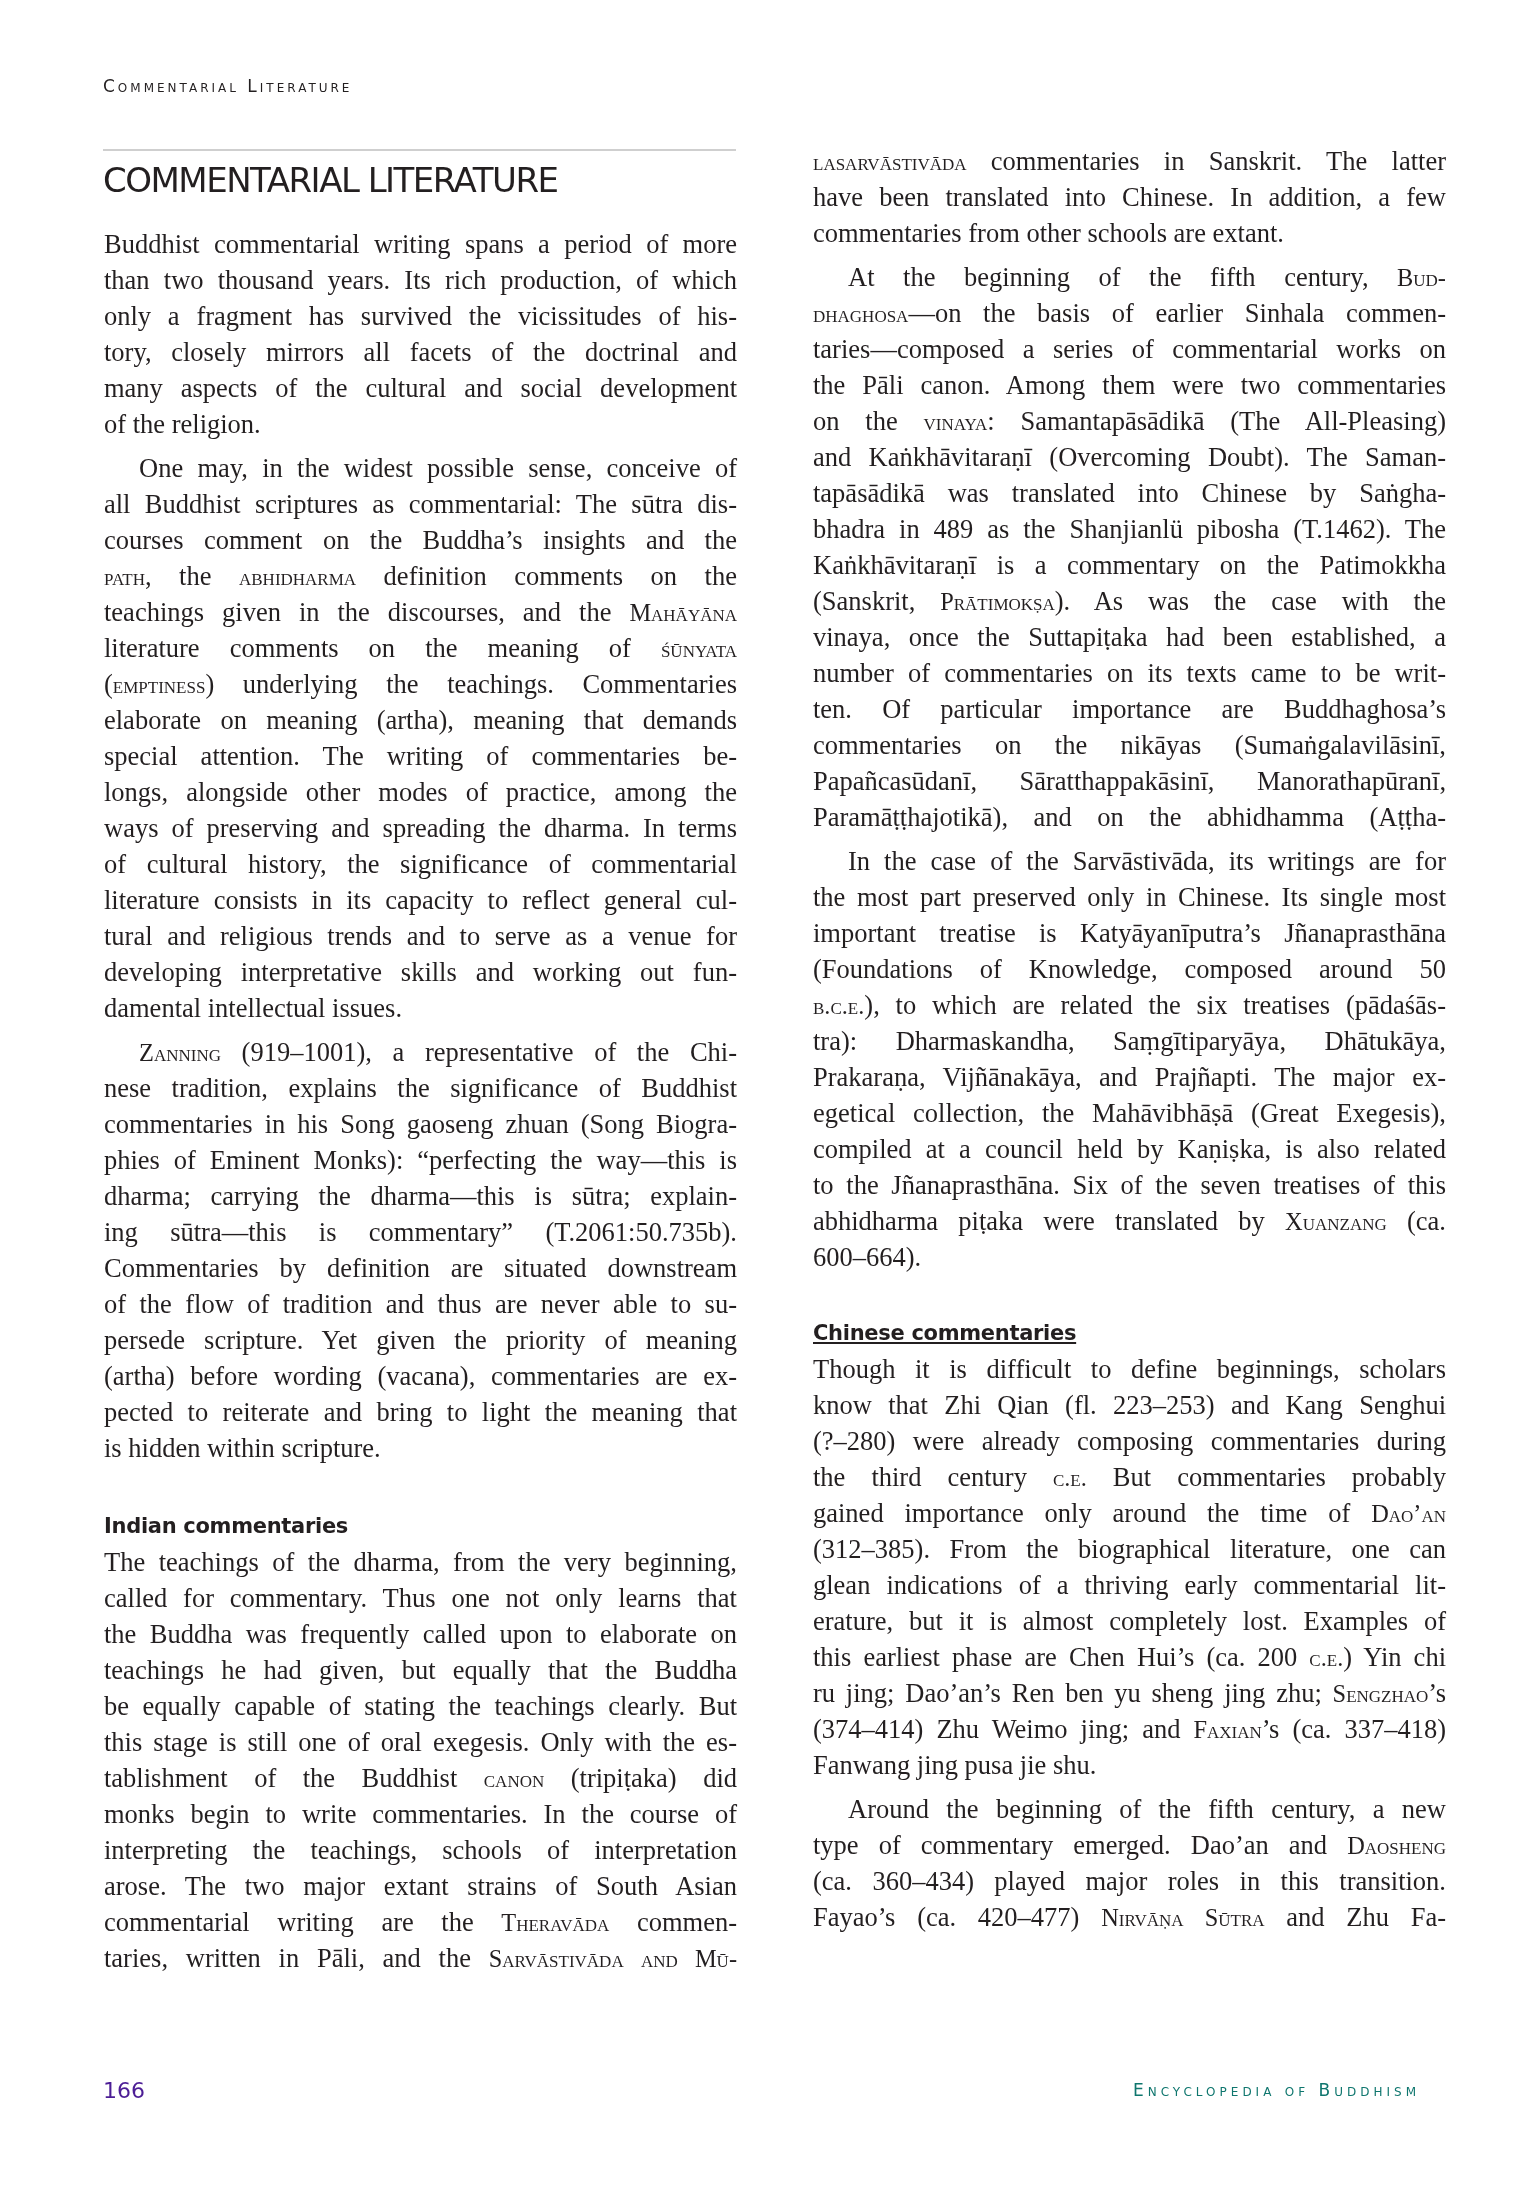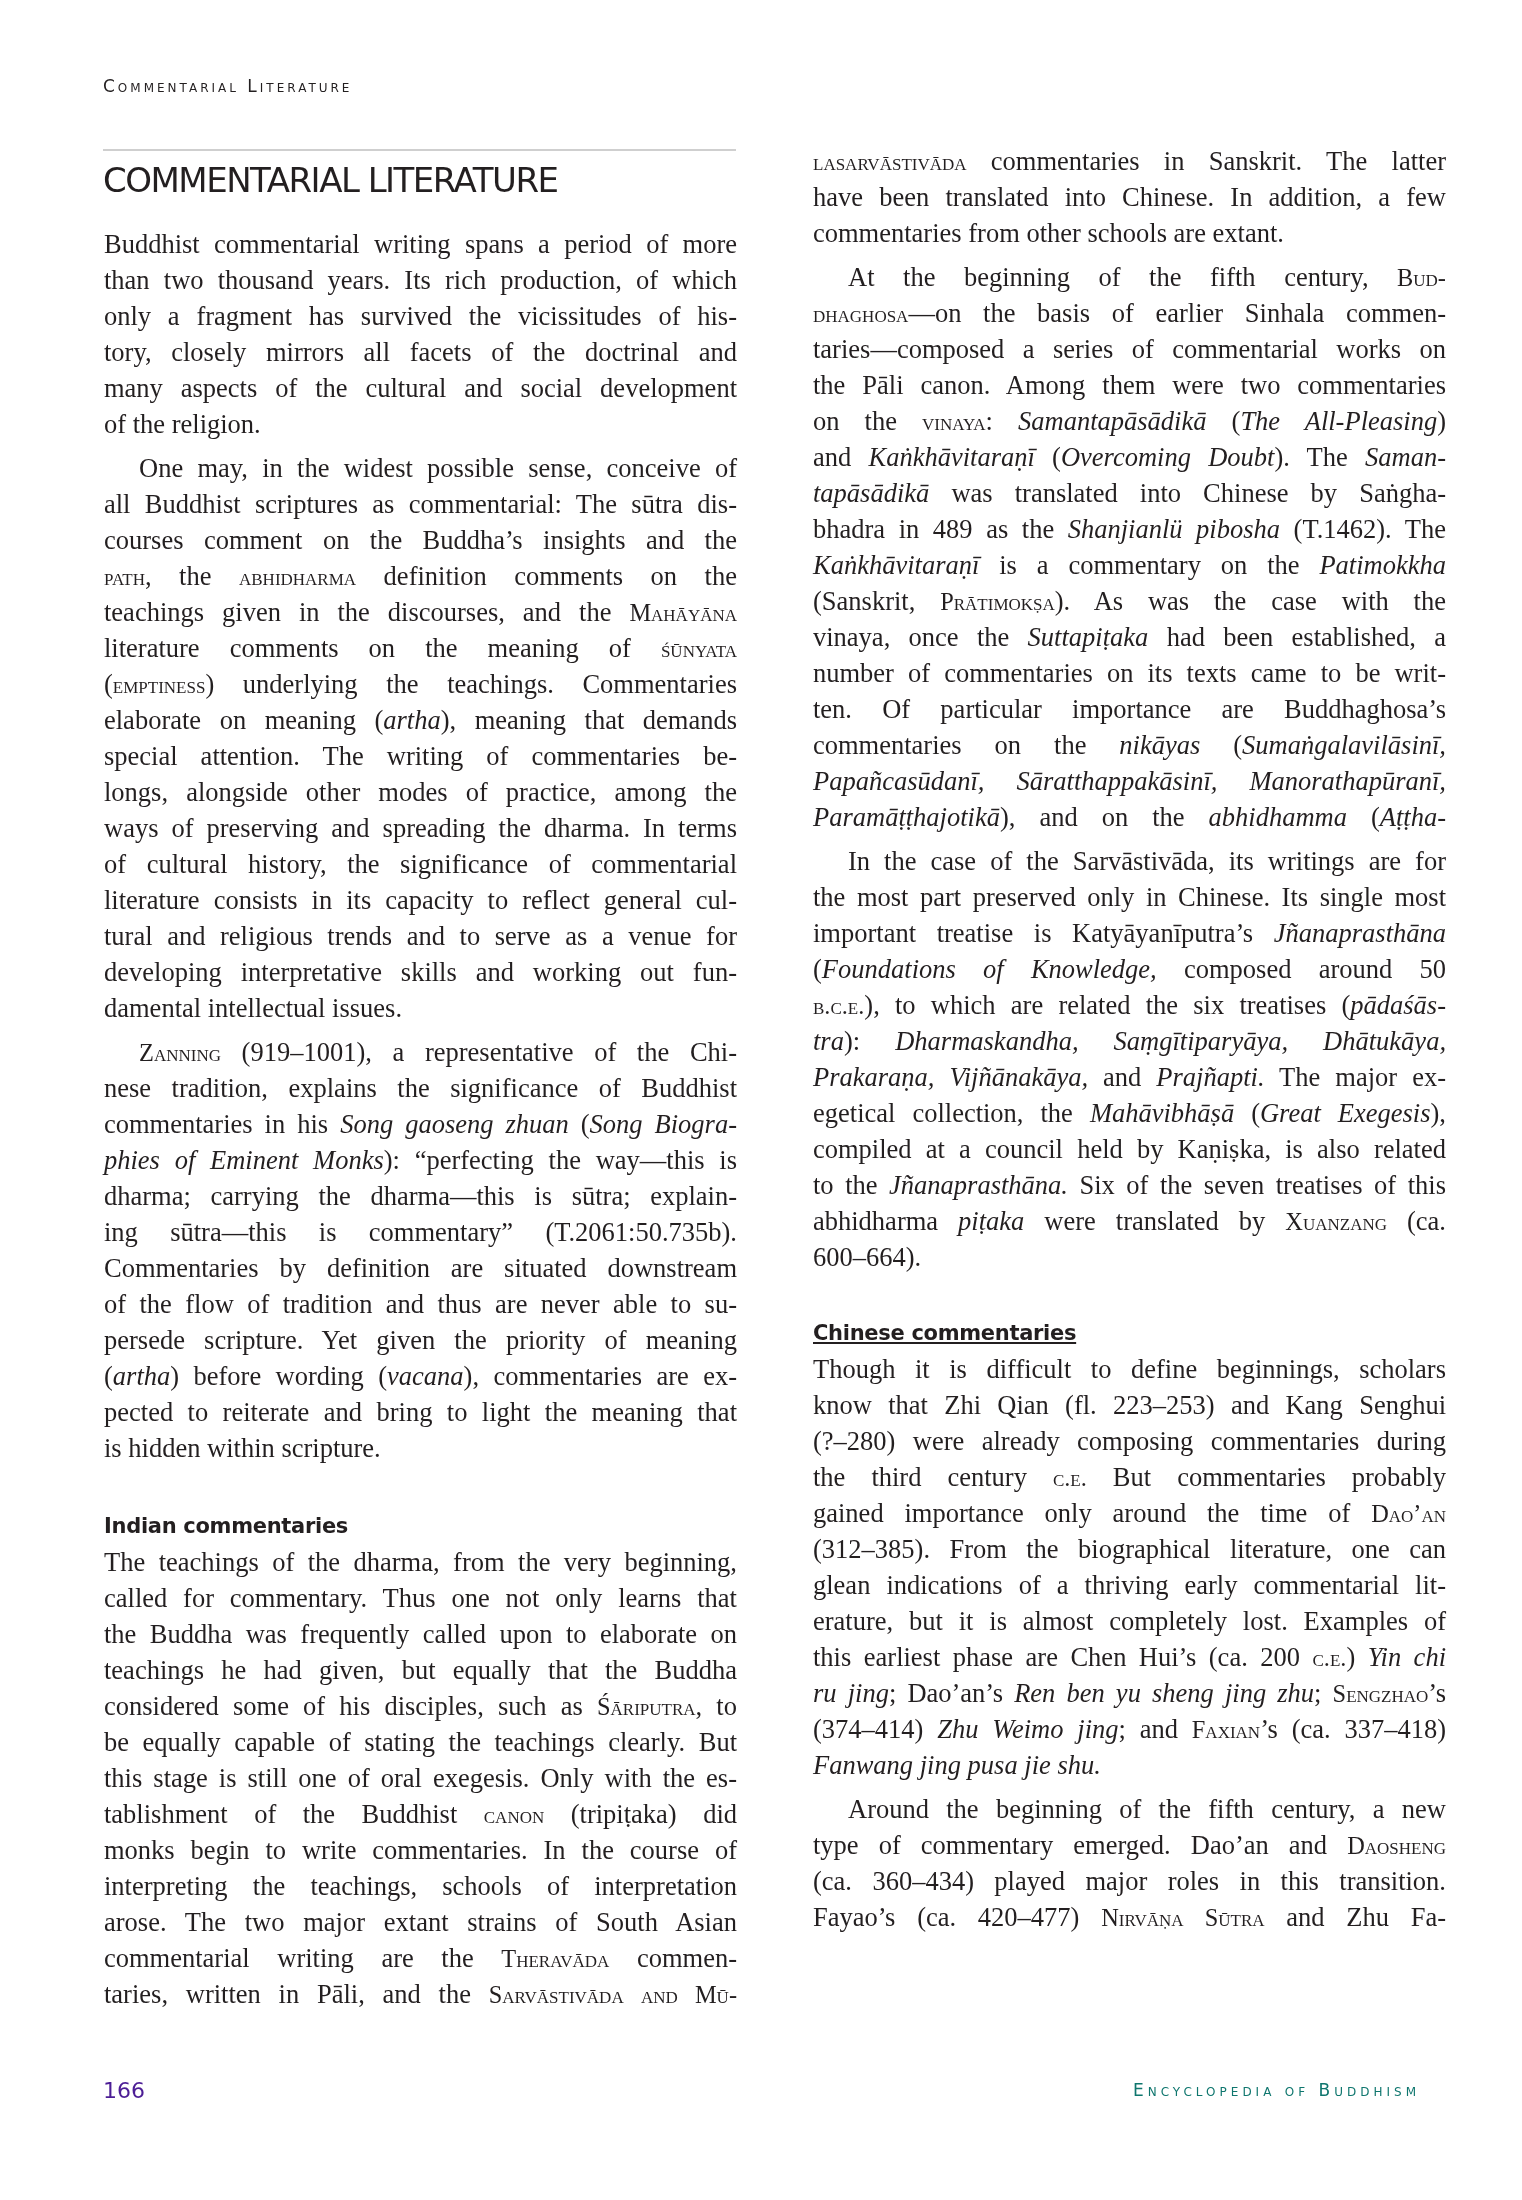--- a/index.html
+++ b/index.html
@@ -8,21 +8,21 @@
   .rule { position:absolute; left:103px; top:149px; width:633px; height:2px; background:#cfcfcf; }
   .title { position:absolute; left:103px; top:160px; font-family:"DejaVu Sans", sans-serif; font-size:34px; letter-spacing:-1.5px; color:#231f20; white-space:nowrap; }
   .column { position:absolute; width:633px; font-family:"Liberation Serif", "DejaVu Serif", serif; font-size:26.5px; color:#231f20; }
   .col-left { left:104px; top:226px; }
   .col-right { left:787px; top:143px;margin-left:26px; }
   .para { margin:0; }
   .para + .para { margin-top:8px; }
   .line { display:block; height:36px; line-height:36px; white-space:nowrap; text-align:justify; text-align-last:justify; overflow:visible; }
   .line.last { text-align-last:left; }
   .line.indent { text-indent:35px; }
-  .it { font-style:italic; }
+  .it { }
   .sc { font-variant:small-caps; font-size:0.92em; }
   .heading { font-family:"DejaVu Sans", sans-serif; font-weight:bold; font-size:21px; line-height:36px; height:36px; margin:0; letter-spacing:-0.3px; }
   .heading.spaced { margin-top:42px; }
   .heading.spaced2 { margin-top:40px;text-decoration:underline; }
   .folio { position:absolute; left:103px; top:2078px; font-family:"DejaVu Sans", sans-serif; font-size:22px; color:#4c1d95; }
   .footer-title { position:absolute; right:102px; top:2080px; font-family:"DejaVu Sans", sans-serif; font-size:17px; letter-spacing:4px; font-variant:small-caps; color:#0f766e; }
 </style>
 </head>
 <body>
 
@@ -70,21 +70,20 @@
       <span class="line"><span>(</span><span class="it">artha</span><span>) before wording (</span><span class="it">vacana</span><span>), commentaries are ex-</span></span>
       <span class="line"><span>pected to reiterate and bring to light the meaning that</span></span>
       <span class="line last"><span>is hidden within scripture.</span></span>
     </p>
     <h2 class="heading spaced">Indian commentaries</h2>
     <p class="para">
       <span class="line"><span>The teachings of the dharma, from the very beginning,</span></span>
       <span class="line"><span>called for commentary. Thus one not only learns that</span></span>
       <span class="line"><span>the Buddha was frequently called upon to elaborate on</span></span>
       <span class="line"><span>teachings he had given, but equally that the Buddha</span></span>
-      <span class="line"><span>considered some of his disciples, such as </span><span class="sc">Śāriputra</span><span>, to</span></span>
       <span class="line"><span>be equally capable of stating the teachings clearly. But</span></span>
       <span class="line"><span>this stage is still one of oral exegesis. Only with the es-</span></span>
       <span class="line"><span>tablishment of the Buddhist </span><span class="sc">canon</span><span> (tripiṭaka) did</span></span>
       <span class="line"><span>monks begin to write commentaries. In the course of</span></span>
       <span class="line"><span>interpreting the teachings, schools of interpretation</span></span>
       <span class="line"><span>arose. The two major extant strains of South Asian</span></span>
       <span class="line"><span>commentarial writing are the </span><span class="sc">Theravāda</span><span> commen-</span></span>
       <span class="line"><span>taries, written in Pāli, and the </span><span class="sc">Sarvāstivāda and Mū-</span></span>
     </p>
   </div>

